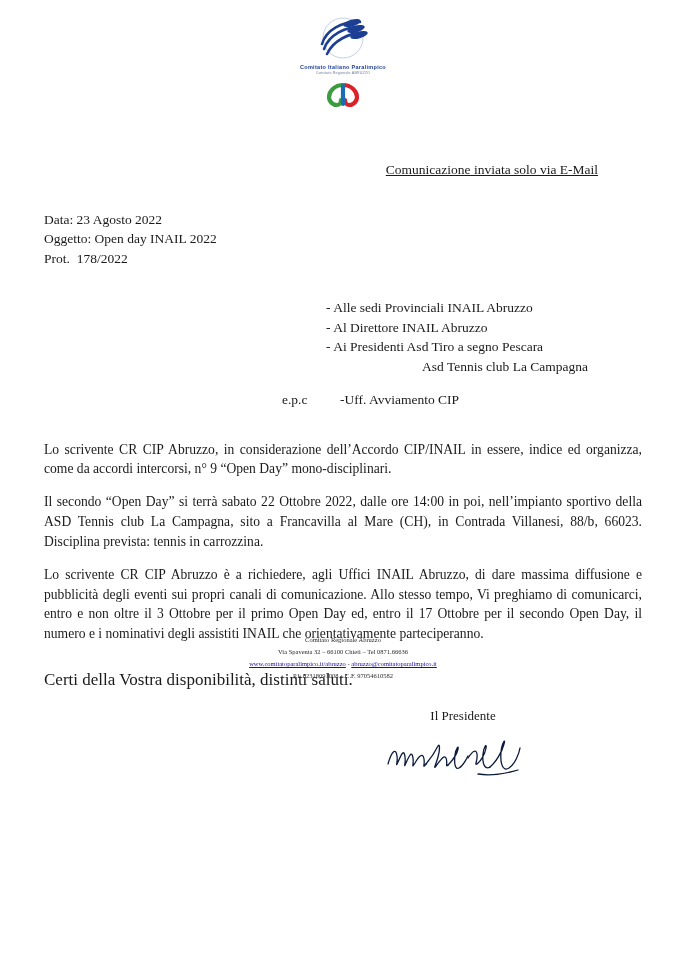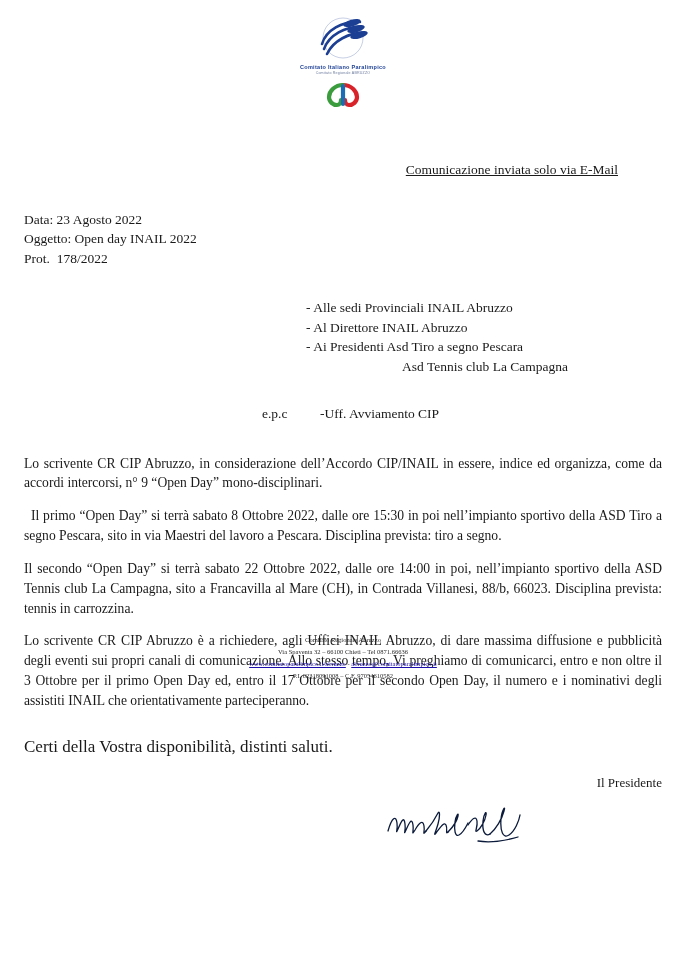--- a/index.html
+++ b/index.html
@@ -13,21 +13,21 @@
     font-family: "Liberation Serif", serif;
     color: #1a1a1a;
     position: relative;
     overflow: hidden;
   }
   .page {
     width: 686px;
     height: 722px;
     position: relative;
     box-sizing: border-box;
-    padding: 0 24px;
+    padding: 0 44px;
   }
 
   
   .logo-block {
     padding-top: 14px;
     display: flex;
     flex-direction: column;
     align-items: center;
   }
   .logo-mark {
@@ -83,21 +83,21 @@
   .recipients {
     margin-top: 30px;
     margin-left: 282px;
     font-size: 13.5px;
     line-height: 1.45;
   }
   .recipients .indent {
     margin-left: 96px;
   }
   .epc {
-    margin-top: 29px;
+    margin-top: 15px;
     margin-left: 238px;
     font-size: 13.5px;
     display: flex;
   }
   .epc .lbl { width: 58px; }
 
   
   .body-text {
     margin-top: 32px;
     font-size: 13.6px;
@@ -111,21 +111,21 @@
     text-indent: 7px;
   }
   .closing {
     margin-top: 26px;
     font-size: 17px;
   }
 
   
   .sign-block {
     margin-top: 18px;
-    text-align: right;
+    text-align: center;
     margin-left: 240px;
   }
   .sign-title {
     font-size: 13px;
   }
   .sign-img {
     width: 170px;
     height: 58px;
     margin: 6px auto 0;
     position: relative;
@@ -202,21 +202,20 @@
     <div class="indent">Asd Tennis club La Campagna</div>
   </div>
 
   <div class="epc">
     <span class="lbl">e.p.c</span>
     <span>-Uff. Avviamento CIP</span>
   </div>
 
   <div class="body-text">
     <p>Lo scrivente CR CIP Abruzzo, in considerazione dell’Accordo CIP/INAIL in essere, indice ed organizza, come da accordi intercorsi, n° 9 “Open Day” mono-disciplinari.</p>
-    <p class="indent-first">Il primo “Open Day” si terrà sabato 8 Ottobre 2022, dalle ore 15:30 in poi nell’impianto sportivo della ASD Tiro a segno Pescara, sito in via Maestri del lavoro a Pescara. Disciplina prevista: tiro a segno.</p>
     <p>Il secondo “Open Day” si terrà sabato 22 Ottobre 2022, dalle ore 14:00 in poi, nell’impianto sportivo della ASD Tennis club La Campagna, sito a Francavilla al Mare (CH), in Contrada Villanesi, 88/b, 66023. Disciplina prevista: tennis in carrozzina.</p>
     <p>Lo scrivente CR CIP Abruzzo è a richiedere, agli Uffici INAIL Abruzzo, di dare massima diffusione e pubblicità degli eventi sui propri canali di comunicazione. Allo stesso tempo, Vi preghiamo di comunicarci, entro e non oltre il 3 Ottobre per il primo Open Day ed, entro il 17 Ottobre per il secondo Open Day, il numero e i nominativi degli assistiti INAIL che orientativamente parteciperanno.</p>
   </div>
 
   <div class="closing">Certi della Vostra disponibilità, distinti saluti.</div>
 
   <div class="sign-block">
     <div class="sign-title">Il Presidente</div>
     <div class="sign-img">
       <svg width="170" height="58" viewBox="0 0 170 58">

